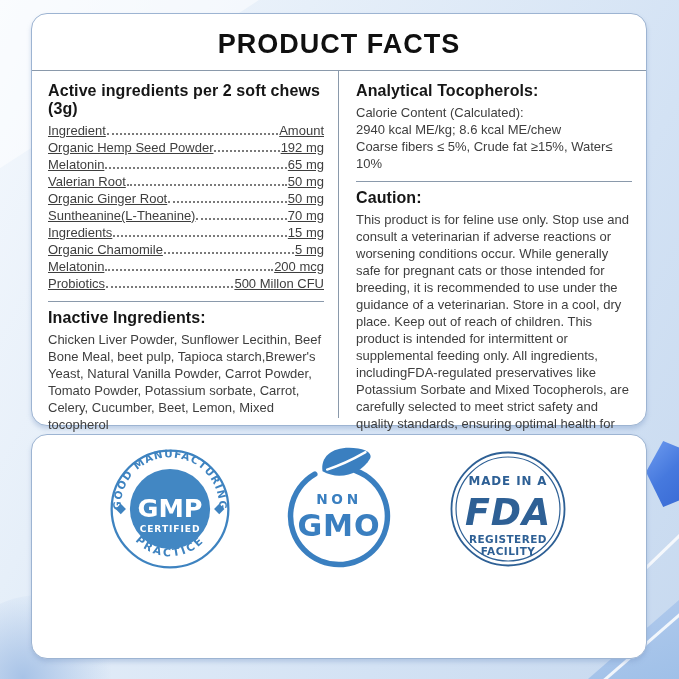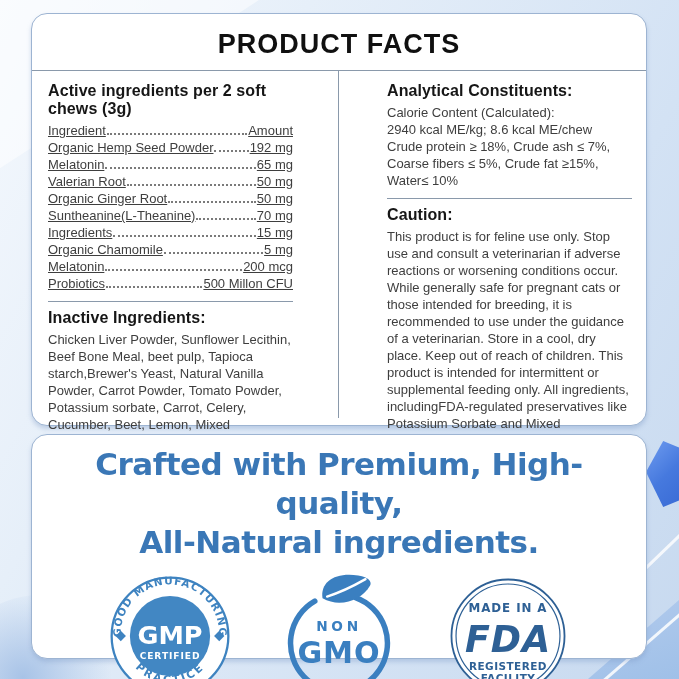--- a/index.html
+++ b/index.html
@@ -26,21 +26,21 @@
 
   .card{position:absolute;left:31px;width:616px;background:#ffffff;
     border:1.5px solid #9db4d2;border-radius:16px;box-sizing:border-box;
     box-shadow:0 3px 4px rgba(120,150,195,.35);}
   .card-top{top:13px;height:413px;}
   .card-bottom{top:434px;height:225px;}
 
   .page-title{margin:0;padding:15px 0 10px;text-align:center;
     font-size:27px;font-weight:700;letter-spacing:1px;color:#101010;
     border-bottom:1px solid #8a99ab;}
-  .cols{display:flex;height:347px;gap:31px;}
+  .cols{display:flex;height:347px;}
   .col{box-sizing:border-box;padding:6px 14px 0 16px;}
   .col-left{width:307px;}
   .col-divider{width:0;border-left:1px solid #8a99ab;height:347px;}
   .col-right{width:308px;padding-left:17px;}
 
   .sec-heading{margin:5px 0 4px;font-size:16px;font-weight:700;color:#161616;letter-spacing:.1px;}
   .body-text{margin:2px 0 0;font-size:13px;line-height:17px;color:#3e3e3e;}
 
   .ing-list{margin-top:4px;}
   .ing-row{display:flex;align-items:baseline;font-size:13px;line-height:17px;color:#3e3e3e;text-decoration:underline;}
@@ -125,39 +125,34 @@
             <span class="ing-dots"></span>
             <span class="ing-amt">500 Millon CFU</span>
           </div>
         </div>
       <div class="col-rule"></div>
       <h2 class="sec-heading">Inactive Ingredients:</h2>
       <p class="body-text">Chicken Liver Powder, Sunflower Lecithin, Beef Bone Meal, beet pulp, Tapioca starch,Brewer's Yeast, Natural Vanilla Powder, Carrot Powder, Tomato Powder, Potassium sorbate, Carrot, Celery, Cucumber, Beet, Lemon, Mixed tocopherol</p>
     </div>
     <div class="col-divider"></div>
     <div class="col col-right">
-      <h2 class="sec-heading">Analytical Constituents:</h2>
+      <h2 class="sec-heading">Analytical Tocopherols:</h2>
       <div>
           <div class="ana-line">Calorie Content (Calculated):</div>
           <div class="ana-line">2940 kcal ME/kg; 8.6 kcal ME/chew</div>
-          <div class="ana-line">Crude protein ≥ 18%, Crude ash ≤ 7%,</div>
           <div class="ana-line">Coarse fibers ≤ 5%, Crude fat ≥15%, Water≤ 10%</div>
         </div>
       <div class="col-rule"></div>
       <h2 class="sec-heading">Caution:</h2>
       <p class="body-text">This product is for feline use only. Stop use and consult a veterinarian if adverse reactions or worsening conditions occur. While generally safe for pregnant cats or those intended for breeding, it is recommended to use under the guidance of a veterinarian. Store in a cool, dry place. Keep out of reach of children. This product is intended for intermittent or supplemental feeding only. All ingredients, includingFDA-regulated preservatives like Potassium Sorbate and Mixed Tocopherols, are carefully selected to meet strict safety and quality standards, ensuring optimal health for your pet.</p>
     </div>
   </div>
 </section>
 
 <section class="card card-bottom">
-  <div class="headline">
-    <div>Crafted with Premium, High-quality,</div>
-    <div>All-Natural ingredients.</div>
-  </div>
   <div class="badges">
 
     <svg class="badge" width="124" height="124" viewBox="0 0 136 136">
       <defs>
         <path id="gmpTop" d="M 16 80 A 54 54 0 1 1 120 80"></path>
         <path id="gmpBottom" d="M 20 86 A 51 51 0 0 0 116 86"></path>
       </defs>
       <circle cx="68" cy="68" r="64" fill="#ffffff" stroke="#3e83c0" stroke-width="2.5"></circle>
       <rect x="10" y="64" width="8" height="8" fill="#3e83c0" transform="rotate(45 14 68)"></rect>
       <rect x="118" y="64" width="8" height="8" fill="#3e83c0" transform="rotate(45 122 68)"></rect>

